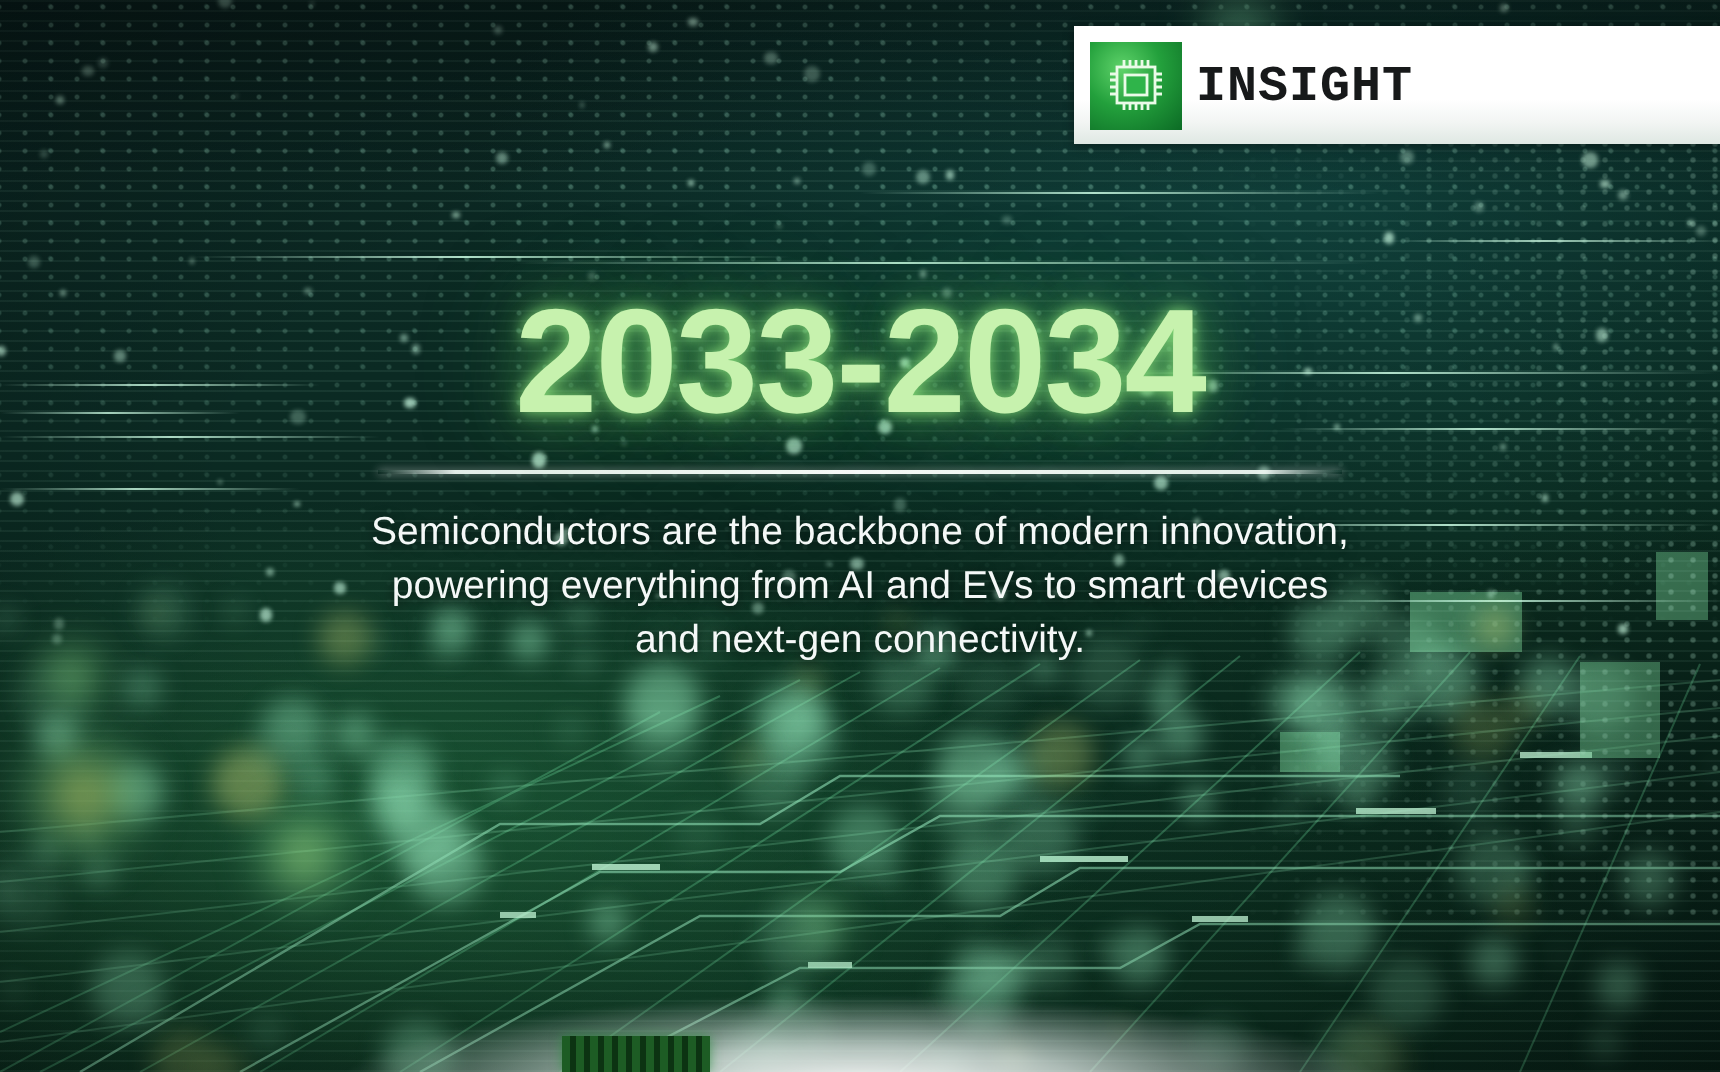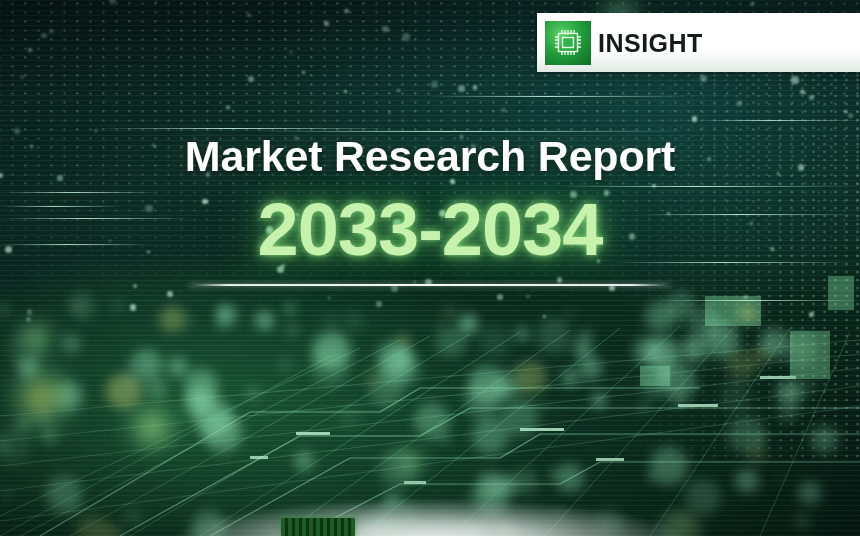--- a/index.html
+++ b/index.html
@@ -122,20 +122,21 @@
     display:flex; flex-direction:column; align-items:center;
     line-height:1.0;
   }
   .logo-l1{
     font-size:25px; font-weight:bold; color:#17191a; letter-spacing:.3px;
     white-space:nowrap;
   }
   .logo-l2{
     font-size:25px; font-weight:bold; color:#17191a; letter-spacing:.5px;
     margin-top:2px;
+    font-family:Liberation Mono, monospace;
   }
 
   
   .content{
     position:absolute; left:0; right:0; top:132px;
     text-align:center;
   }
   .title{
     font-size:43px; font-weight:bold; color:#ffffff;
     letter-spacing:-0.2px;
@@ -478,18 +479,22 @@
           <path d="M26.5 11 L30 11 M26.5 14 L30 14 M26.5 17.5 L30 17.5 M26.5 21 L30 21"></path>
         </g>
       </svg>
     </div>
     <div class="logo-words">
       <div class="logo-l2">INSIGHT</div>
     </div>
   </div>
 
   <div class="content">
-    <div class="title">Market Research Report</div>
     <div class="years">2033-2034</div>
     <div class="divider"></div>
+    <div class="subtitle" id="subtitle">
+        <span>Semiconductors are the backbone of modern innovation,</span>
+        <span>powering everything from AI and EVs to smart devices</span>
+        <span>and next-gen connectivity.</span>
+      </div>
   </div>
 
 </div>
 
 </body></html>

